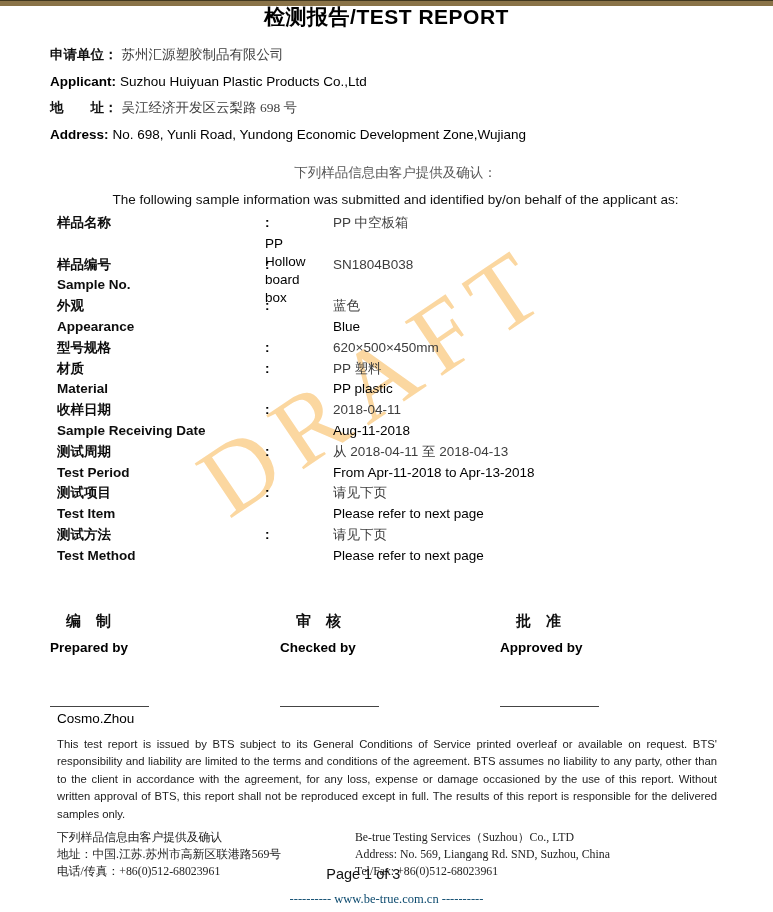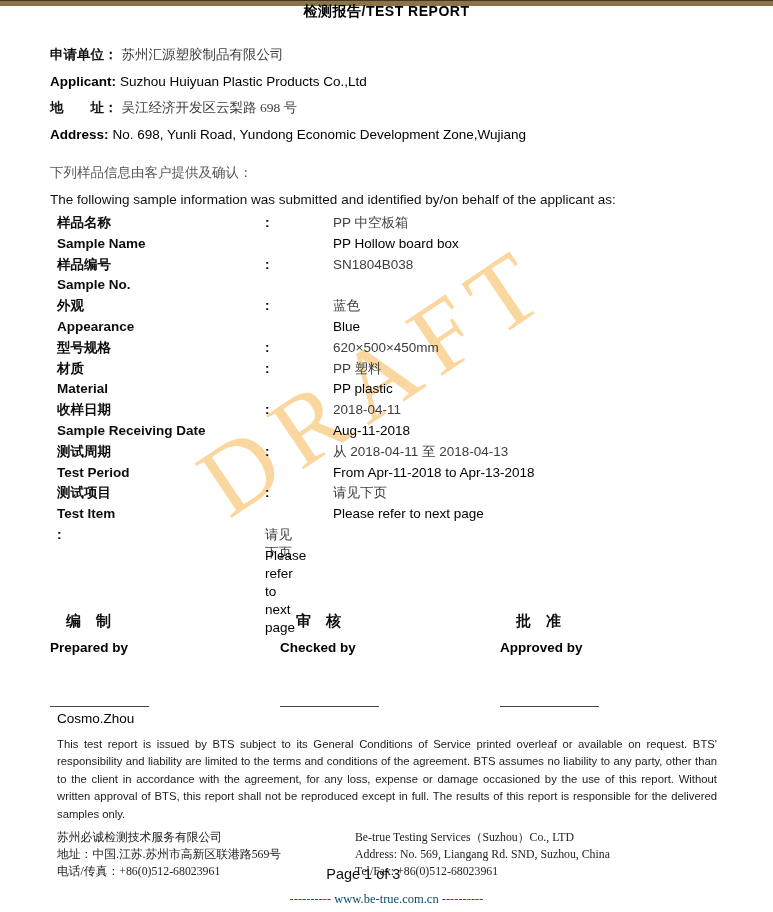--- a/index.html
+++ b/index.html
@@ -7,39 +7,39 @@
     width:773px;height:912px;position:relative;background:#fff;
     font-family:"Liberation Sans","DejaVu Sans",sans-serif;color:#000;
     overflow:hidden;
   }
   .top-border{
     position:absolute;top:0;left:0;right:0;height:5px;
     background:#8a7348;border-top:1px solid #42381f;
   }
   .title{
     position:absolute;top:3px;left:0;width:100%;text-align:center;
-    font-size:14px;font-weight:bold;letter-spacing:0.5px;z-index:2;
+    font-size:21px;font-weight:bold;letter-spacing:0.5px;z-index:2;
   }
   .watermark{
     position:absolute;left:150px;top:295px;width:450px;height:170px;
     display:flex;align-items:center;justify-content:center;
     font-family:"Liberation Serif","DejaVu Serif",serif;
     font-size:100px;letter-spacing:14px;color:#fbd7a0;
     transform:rotate(-34deg);z-index:0;user-select:none;
   }
   .layer{position:relative;z-index:1;}
   
   .applicant{position:absolute;top:47px;left:50px;right:36px;}
   .app-row{font-size:13.5px;line-height:16px;margin-bottom:10.5px;white-space:nowrap;}
   .app-label{font-weight:bold;}
   .app-label.cn{color:#111;}
   .app-value{margin-left:4px;margin-top:40px;}
   .cn-text{color:#3d3d3d;font-family:"Liberation Serif","DejaVu Serif",serif;}
   
-  .intro{position:absolute;top:164px;left:50px;right:32px;}
+  .intro{position:absolute;top:164px;left:50px;right:32px;text-align:center;}
   .intro-cn{font-size:13.5px;color:#555;font-family:"Liberation Serif","DejaVu Serif",serif;margin-bottom:10px;}
   .intro-en{font-size:13.5px;color:#111;}
   
   .sample-table{position:absolute;top:214px;left:57px;right:36px;}
   .srow{display:grid;grid-template-columns:168px 28px 1fr;height:20.8px;align-items:start;font-size:13.5px;line-height:18px;gap:40px;}
   .slabel{font-weight:bold;color:#0d0d0d;}
   .scolon{font-weight:bold;}
   .sval{}
   .srow.cn .sval{color:#3d3d3d;}
   
@@ -100,21 +100,20 @@
     <div class="intro-en">The following sample information was submitted and identified by/on behalf of the applicant as:</div>
   </div>
 
   <div class="sample-table">
     <div class="srow cn">
         <span class="slabel">样品名称</span>
         <span class="scolon">:</span>
         <span class="sval">PP 中空板箱</span>
       </div>
     <div class="srow en">
-        <span class="slabel">Sample Name</span>
         <span class="scolon"></span>
         <span class="sval">PP Hollow board box</span>
       </div>
     <div class="srow cn">
         <span class="slabel">样品编号</span>
         <span class="scolon">:</span>
         <span class="sval">SN1804B038</span>
       </div>
     <div class="srow en">
         <span class="slabel">Sample No.</span>
@@ -170,24 +169,26 @@
         <span class="slabel">测试项目</span>
         <span class="scolon">:</span>
         <span class="sval">请见下页</span>
       </div>
     <div class="srow en">
         <span class="slabel">Test Item</span>
         <span class="scolon"></span>
         <span class="sval">Please refer to next page</span>
       </div>
     <div class="srow cn">
+        <span class="slabel">测试方法</span>
         <span class="scolon">:</span>
         <span class="sval">请见下页</span>
       </div>
     <div class="srow en">
+        <span class="slabel">Test Method</span>
         <span class="scolon"></span>
         <span class="sval">Please refer to next page</span>
       </div>
   </div>
 
   <div class="signatures">
     <div class="sig-col c0">
       <div class="sig-cn">编　制</div>
       <div class="sig-en">Prepared by</div>
       <div class="sig-line"></div>
@@ -204,21 +205,21 @@
       <div class="sig-en">Approved by</div>
       <div class="sig-line"></div>
       <div class="sig-name"></div>
     </div>
   </div>
 
   <div class="disclaimer">This test report is issued by BTS subject to its General Conditions of Service printed overleaf or available on request. BTS' responsibility and liability are limited to the terms and conditions of the agreement. BTS assumes no liability to any party, other than to the client in accordance with the agreement, for any loss, expense or damage occasioned by the use of this report. Without written approval of BTS, this report shall not be reproduced except in full. The results of this report is responsible for the delivered samples only.</div>
 
   <div class="footer-cols">
     <div class="footer-col left">
-      <div>苏州必诚检测技术服务有限公司</div>
+      <div>下列样品信息由客户提供及确认</div>
       <div>地址：中国.江苏.苏州市高新区联港路569号</div>
       <div>电话/传真：+86(0)512-68023961</div>
     </div>
     <div class="footer-col right">
       <div>Be-true Testing Services（Suzhou）Co., LTD</div>
       <div>Address: No. 569, Liangang Rd. SND, Suzhou, China</div>
       <div>Tel/Fax: +86(0)512-68023961</div>
     </div>
   </div>
 

